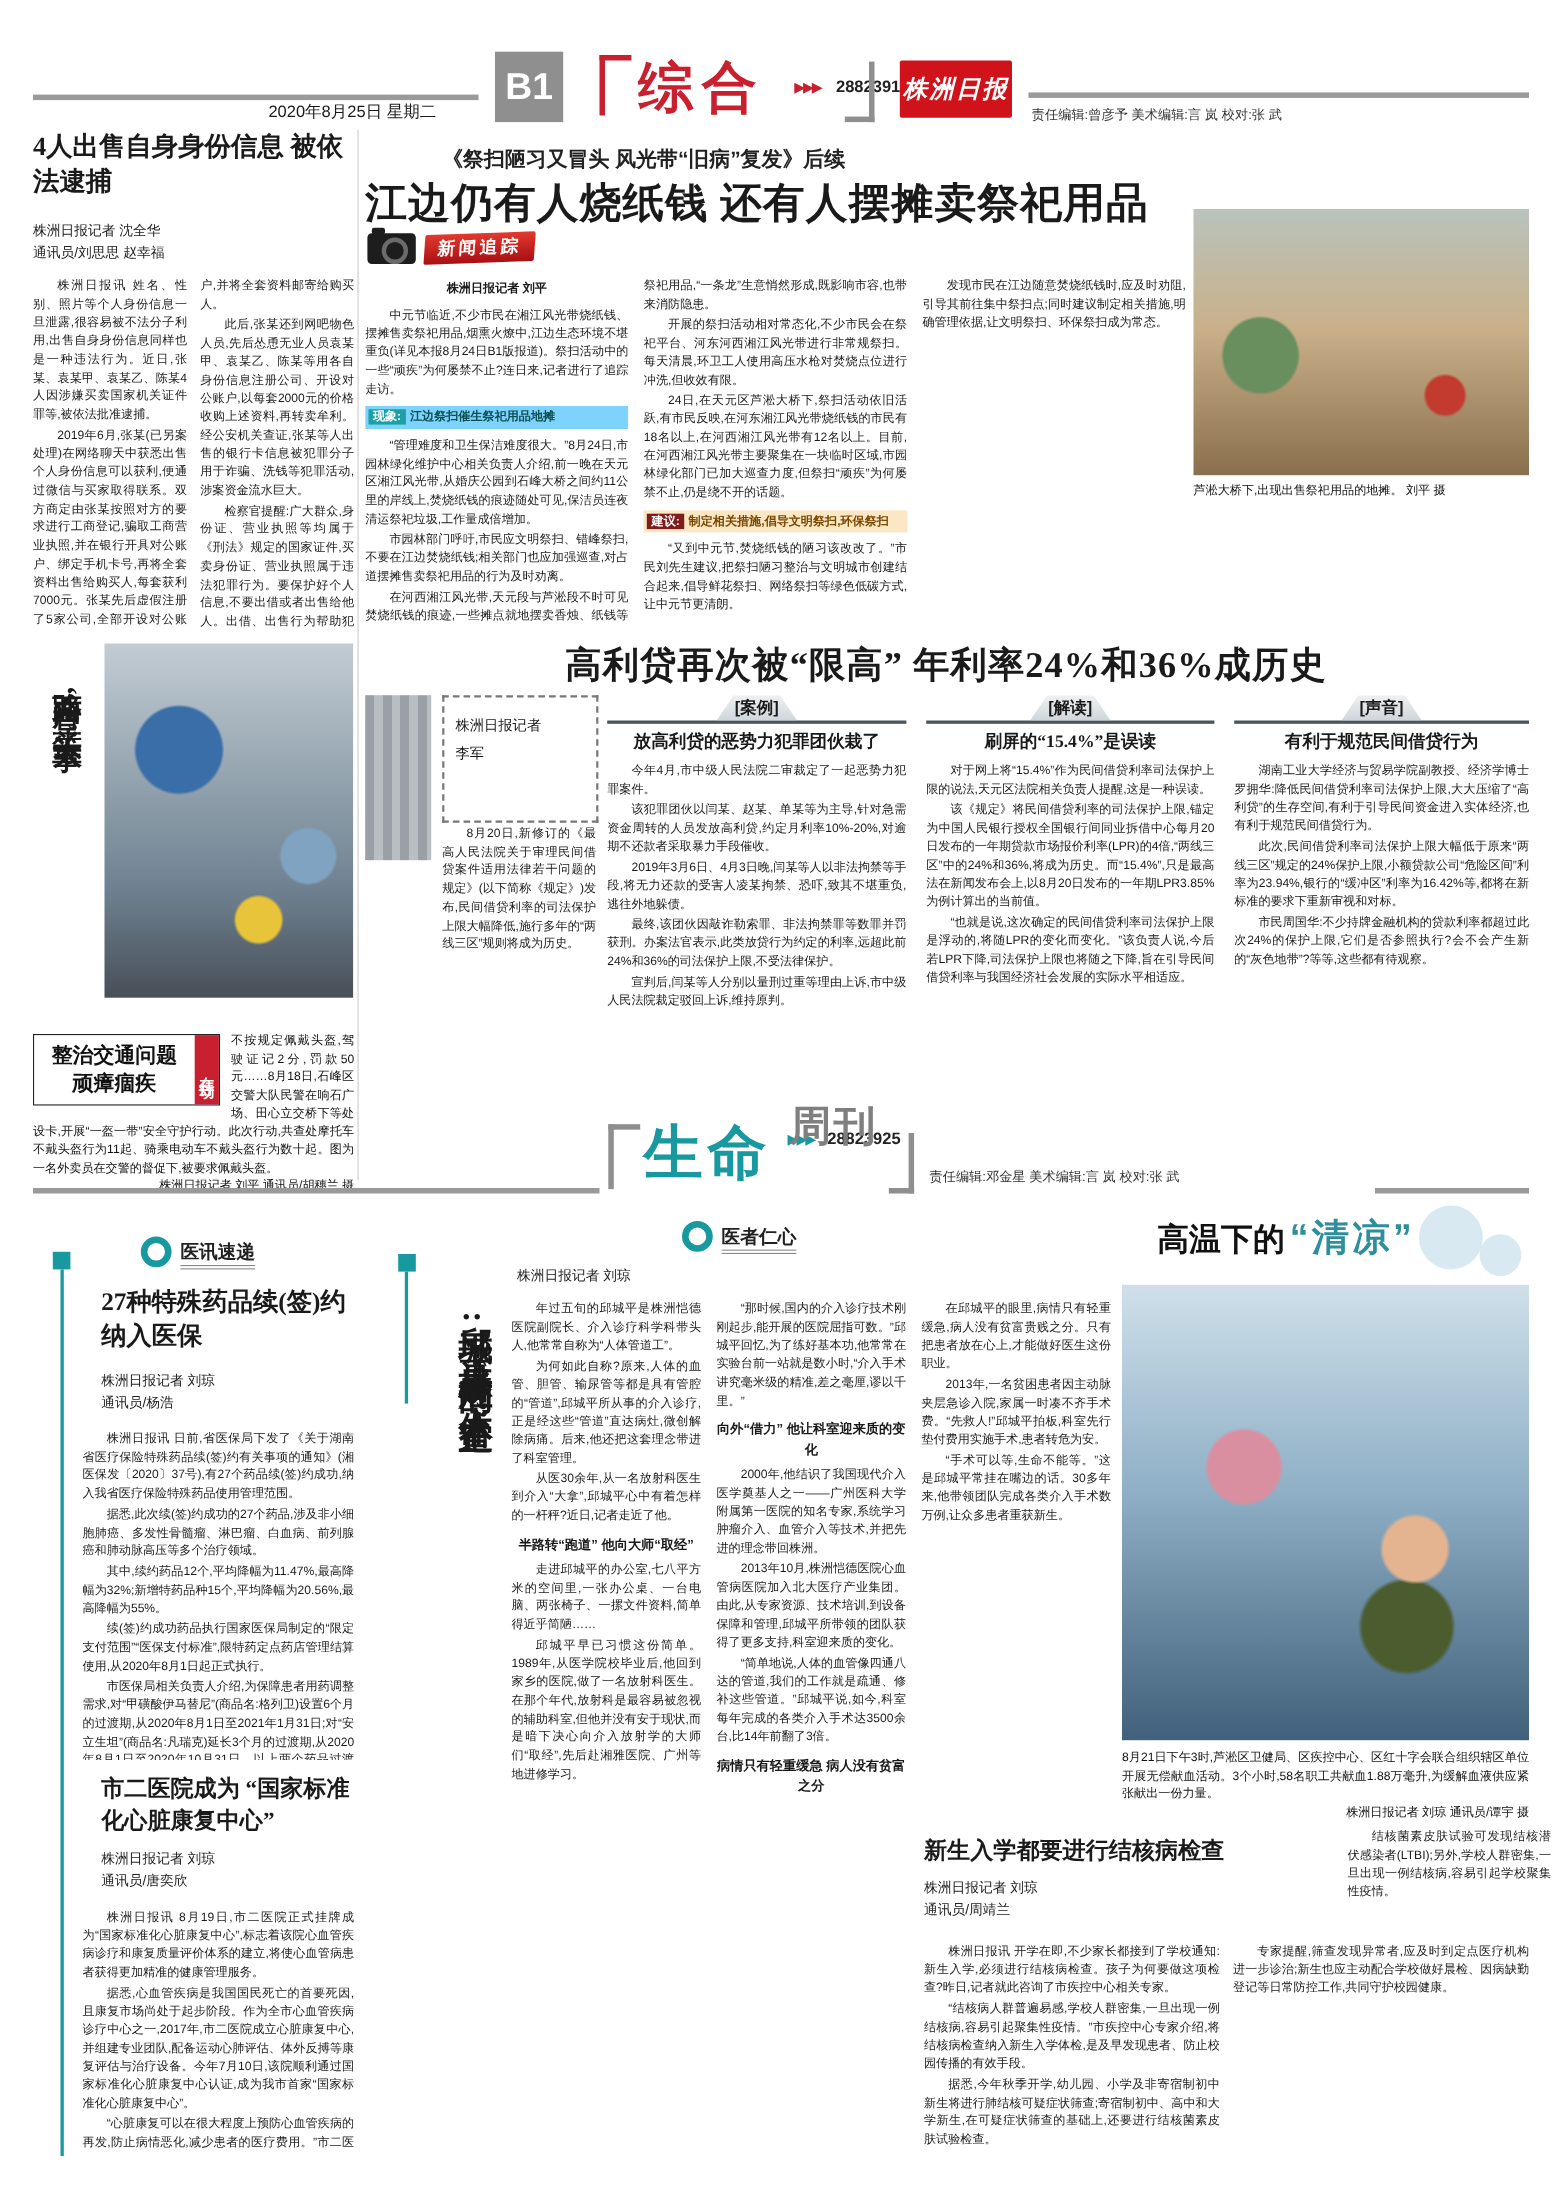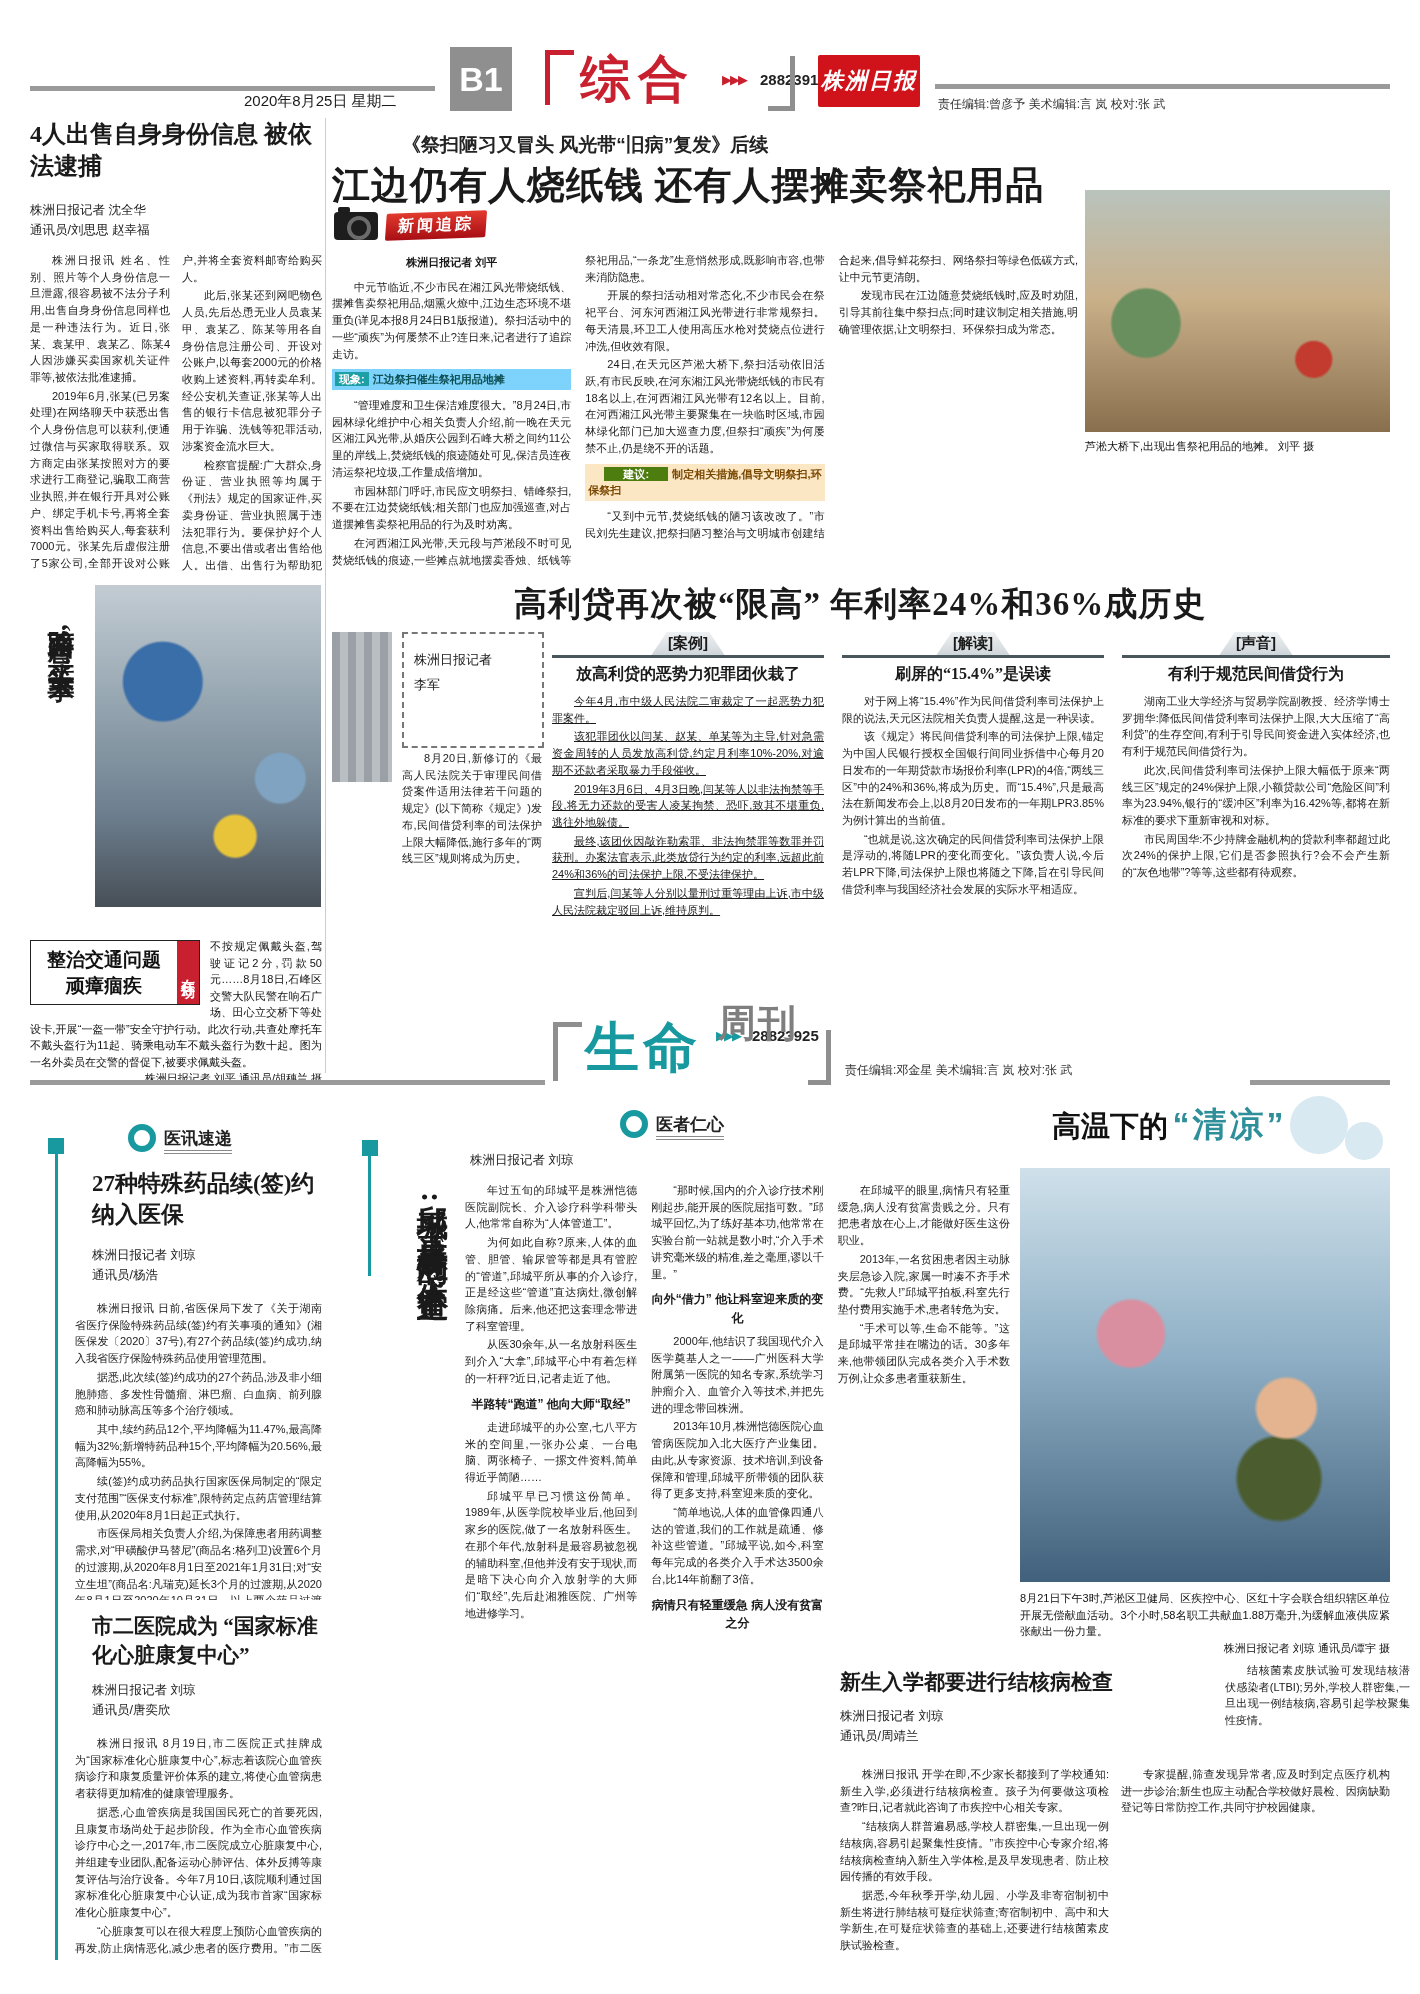--- a/index.html
+++ b/index.html
@@ -20,21 +20,21 @@
   .body{font-size:11px;line-height:1.52;text-align:justify;overflow:hidden;}
   .body p{margin:0 0 2px 0;text-indent:2em;}
   .body p.byl{text-indent:0;text-align:center;font-weight:bold;margin:2px 0 8px 0;}
   .body p.sub{text-indent:0;text-align:center;font-weight:bold;font-size:12px;margin:8px 0 6px 0;}
   .cols2{column-count:2;column-gap:12px;column-fill:auto;}
   .cols3{column-count:3;column-gap:14px;column-fill:auto;}
   .tagline{text-indent:0 !important;margin:7px 0 !important;font-weight:bold;padding:2px 3px;}
   .tagline-teal{background:#7dd3fc;color:#0d4f52;}
   .tagline-teal .lab{background:#1c9fa5;color:#fff;padding:1px 4px;margin-right:4px;}
   .tagline-orange{background:#fbe7c4;color:#7a4700;}
-  .tagline-orange .lab{background:#4d7c0f;color:#fff;padding:1px 19px;margin-right:4px;margin-left:16px;}
+  .tagline-orange .lab{background:#7f1d1d;color:#fff;padding:1px 4px;margin-right:4px;}
   
   .pgbox{background:#8f8f8f;color:#fff;font-size:34px;font-weight:bold;display:flex;align-items:center;justify-content:center;}
   .sec-title-red{font-size:50px;font-weight:bold;color:#c8202f;letter-spacing:8px;}
   .arrows{font-size:13px;letter-spacing:-2px;}
   .phone{font-size:15px;font-weight:bold;color:#222;}
   .logo{background:#d0121b;color:#fff;display:flex;align-items:center;justify-content:center;
         font-size:22px;font-weight:bold;font-style:italic;border-radius:2px;letter-spacing:2px;}
   .editors{font-size:12px;color:#333;}
   .brk-tl{border-left:5px solid;border-top:5px solid;}
   .brk-br{border-right:5px solid;border-bottom:5px solid;}
@@ -154,21 +154,21 @@
     <div>李军</div>
   </div>
   <div class="abs body" style="left:402px;top:750px;width:140px;height:245px;">
     <p style="text-indent:2em;">8月20日,新修订的《最高人民法院关于审理民间借贷案件适用法律若干问题的规定》(以下简称《规定》)发布,民间借贷利率的司法保护上限大幅降低,施行多年的“两线三区”规则将成为历史。</p>
   </div>
 
   <div class="abs" style="left:552px;top:632px;width:272px;">
     <span class="loan-tag">[案例]</span>
     <div class="loan-rule"></div>
     <div class="serif loan-title">放高利贷的恶势力犯罪团伙栽了</div>
-    <div class="body" style="height:290px;text-decoration:underline;">
+    <div class="body" style="height:290px;">
         <p>今年4月,市中级人民法院二审裁定了一起恶势力犯罪案件。</p>
         <p>该犯罪团伙以闫某、赵某、单某等为主导,针对急需资金周转的人员发放高利贷,约定月利率10%-20%,对逾期不还款者采取暴力手段催收。</p>
         <p>2019年3月6日、4月3日晚,闫某等人以非法拘禁等手段,将无力还款的受害人凌某拘禁、恐吓,致其不堪重负,逃往外地躲债。</p>
         <p>最终,该团伙因敲诈勒索罪、非法拘禁罪等数罪并罚获刑。办案法官表示,此类放贷行为约定的利率,远超此前24%和36%的司法保护上限,不受法律保护。</p>
         <p>宣判后,闫某等人分别以量刑过重等理由上诉,市中级人民法院裁定驳回上诉,维持原判。</p>
       </div>
   </div>
   <div class="abs" style="left:842px;top:632px;width:262px;">
     <span class="loan-tag">[解读]</span>
     <div class="loan-rule"></div>

